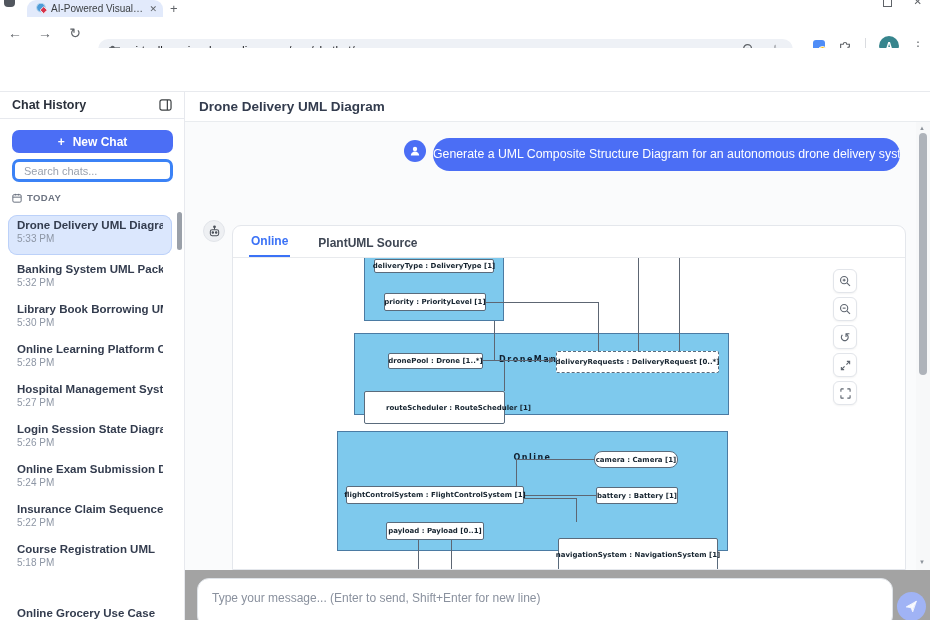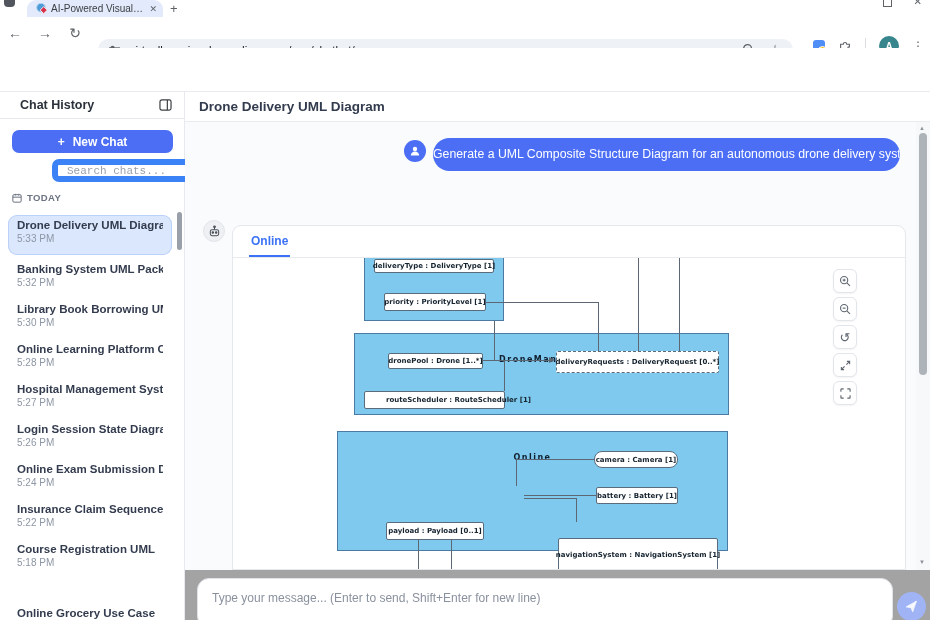--- a/index.html
+++ b/index.html
@@ -41,23 +41,23 @@
   .powered { position:absolute; left:47px; top:72px; font-size:10px; color:#6f7682; }
   .powered a { color:#6f7682; text-decoration:underline; }
   .hdr-right { position:absolute; right:8px; top:56px; display:flex; align-items:center; gap:14px; }
   .moon { font-size:14px; color:#3c4043; }
   .more-apps { background:linear-gradient(90deg,#38bd90,#27a277); color:#fff; font-size:11.5px; font-weight:bold; border:none; border-radius:14px; padding:6px 14px; }
   .hdr-avatar { width:26px; height:26px; border-radius:50%; background:#9327b0; color:#fff; font-size:13px; font-weight:bold; display:flex; align-items:center; justify-content:center; }
 
   
   .sidebar { position:absolute; left:0; top:92px; width:185px; height:528px; background:#fff; border-right:1px solid #e7e9ee; }
   .sb-head { height:27px; border-bottom:1px solid #e7e9ee; display:flex; align-items:center; justify-content:space-between; padding:0 12px; }
-  .sb-title { font-size:12.5px; font-weight:bold; color:#2b313c;margin-left:8px; }
+  .sb-title { font-size:12.5px; font-weight:bold; color:#2b313c; }
   .new-chat { position:absolute; left:12px; top:38px; width:161px; height:23px; background:#4b6ef5; color:#fff; border:none; border-radius:7px; font-size:12px; font-weight:bold; display:flex; align-items:center; justify-content:center; gap:8px; }
-  .search { position:absolute; left:12px; top:67px; width:161px; height:23px; border:6px solid #3b82f6; border-radius:7px; font-size:11px; color:#333; padding:0 9px; font-family:Liberation Mono, monospace;margin-left:40px; }
+  .search { position:absolute; left:12px; top:67px; width:161px; height:23px; border:3px solid #3b82f6; border-radius:7px; font-size:11px; color:#333; padding:0 9px; font-family:Liberation Sans, sans-serif; }
   .search::placeholder { color:#9aa1ad; }
   .sb-section { position:absolute; left:12px; top:100px; display:flex; align-items:center; gap:5px; font-size:9.5px; font-weight:bold; color:#6b7280; letter-spacing:.4px; }
   .chat-list { position:absolute; left:0; top:115px; width:185px; height:413px; overflow:hidden; }
   .chat-item { position:absolute; left:8px; width:164px; height:40px; padding:4px 9px; border-radius:9px; }
   .chat-item.sel { background:#dbe7fd; box-shadow:inset 0 0 0 1px #bcd1f9; }
   .ci-title { font-size:11.5px; font-weight:bold; color:#333c4e; white-space:nowrap; overflow:hidden; }
   .ci-time { font-size:10px; color:#8d96a5; margin-top:2px; }
   .sb-scroll { position:absolute; right:2px; top:120px; width:5px; height:38px; background:#9aa0a9; border-radius:3px; }
 
   
@@ -278,48 +278,50 @@
             <line x1="7" y1="2.5" x2="7" y2="5"></line>
             <circle cx="7" cy="2" r="0.9" fill="#4a4f58"></circle>
             <circle cx="5.2" cy="8" r="0.8" fill="#4a4f58"></circle>
             <circle cx="8.8" cy="8" r="0.8" fill="#4a4f58"></circle>
           </svg>
       </div>
 
       <div class="card">
         <div class="card-tabs">
           <span class="ctab active">Online</span>
+          <span class="ctab">PlantUML Source</span>
         </div>
 
         <div class="viewport">
 
           <div class="uml-box" style="left:131px; top:-4px; width:140px; height:67px;"></div>
           <div class="part" style="left:141px; top:1px; width:120px; height:14px;">deliveryType : DeliveryType [1]</div>
           <div class="part" style="left:151px; top:35px; width:102px; height:18px;">priority : PriorityLevel [1]</div>
 
           <div class="lh" style="left:253px; top:44px; width:112px;"></div>
           <div class="lv" style="left:365px; top:44px; height:49px;"></div>
           <div class="lv" style="left:405px; top:0px; height:93px;"></div>
           <div class="lv" style="left:446px; top:0px; height:93px;"></div>
           <div class="lv" style="left:261px; top:63px; height:39px;"></div>
 
           <div class="uml-box" style="left:121px; top:75px; width:375px; height:82px;">
             <div class="uml-title">DroneManager</div>
           </div>
           <div class="part" style="left:155px; top:95px; width:95px; height:16px;">dronePool : Drone [1..*]</div>
           <div class="part dashed" style="left:323px; top:93px; width:163px; height:22px;">deliveryRequests : DeliveryRequest [0..*]</div>
-          <div class="part" style="left:131px; top:133px; width:141px; height:18px;padding-left:48px;">routeScheduler : RouteScheduler [1]</div>
+          <div class="part" style="left:131px; top:133px; width:141px; height:33px;padding-left:48px;">routeScheduler : RouteScheduler [1]</div>
           <div class="lh" style="left:250px; top:102px; width:67px;"></div>
           <div class="arrow-r" style="left:316px; top:99px;"></div>
           <div class="lv" style="left:271px; top:102px; height:31px;"></div>
 
           <div class="uml-box" style="left:104px; top:173px; width:391px; height:120px;">
             <div class="uml-title">Online</div>
           </div>
           <div class="part" style="left:361px; top:193px; width:84px; height:17px;border-radius:8px;">camera : Camera [1]</div>
+          <div class="part" style="left:113px; top:228px; width:178px; height:18px;">flightControlSystem : FlightControlSystem [1]</div>
           <div class="part" style="left:363px; top:229px; width:82px; height:17px;">battery : Battery [1]</div>
           <div class="part" style="left:325px; top:280px; width:160px; height:34px;">navigationSystem : NavigationSystem [1]</div>
           <div class="part" style="left:153px; top:264px; width:98px; height:18px;">payload : Payload [0..1]</div>
           <div class="lh" style="left:283px; top:201px; width:78px;"></div>
           <div class="lv" style="left:283px; top:201px; height:27px;"></div>
           <div class="lh" style="left:291px; top:237px; width:72px;"></div>
           <div class="lh" style="left:291px; top:240px; width:52px;"></div>
           <div class="lv" style="left:343px; top:240px; height:24px;"></div>
           <div class="lv" style="left:185px; top:282px; height:29px;"></div>
           <div class="lv" style="left:218px; top:282px; height:29px;"></div>

